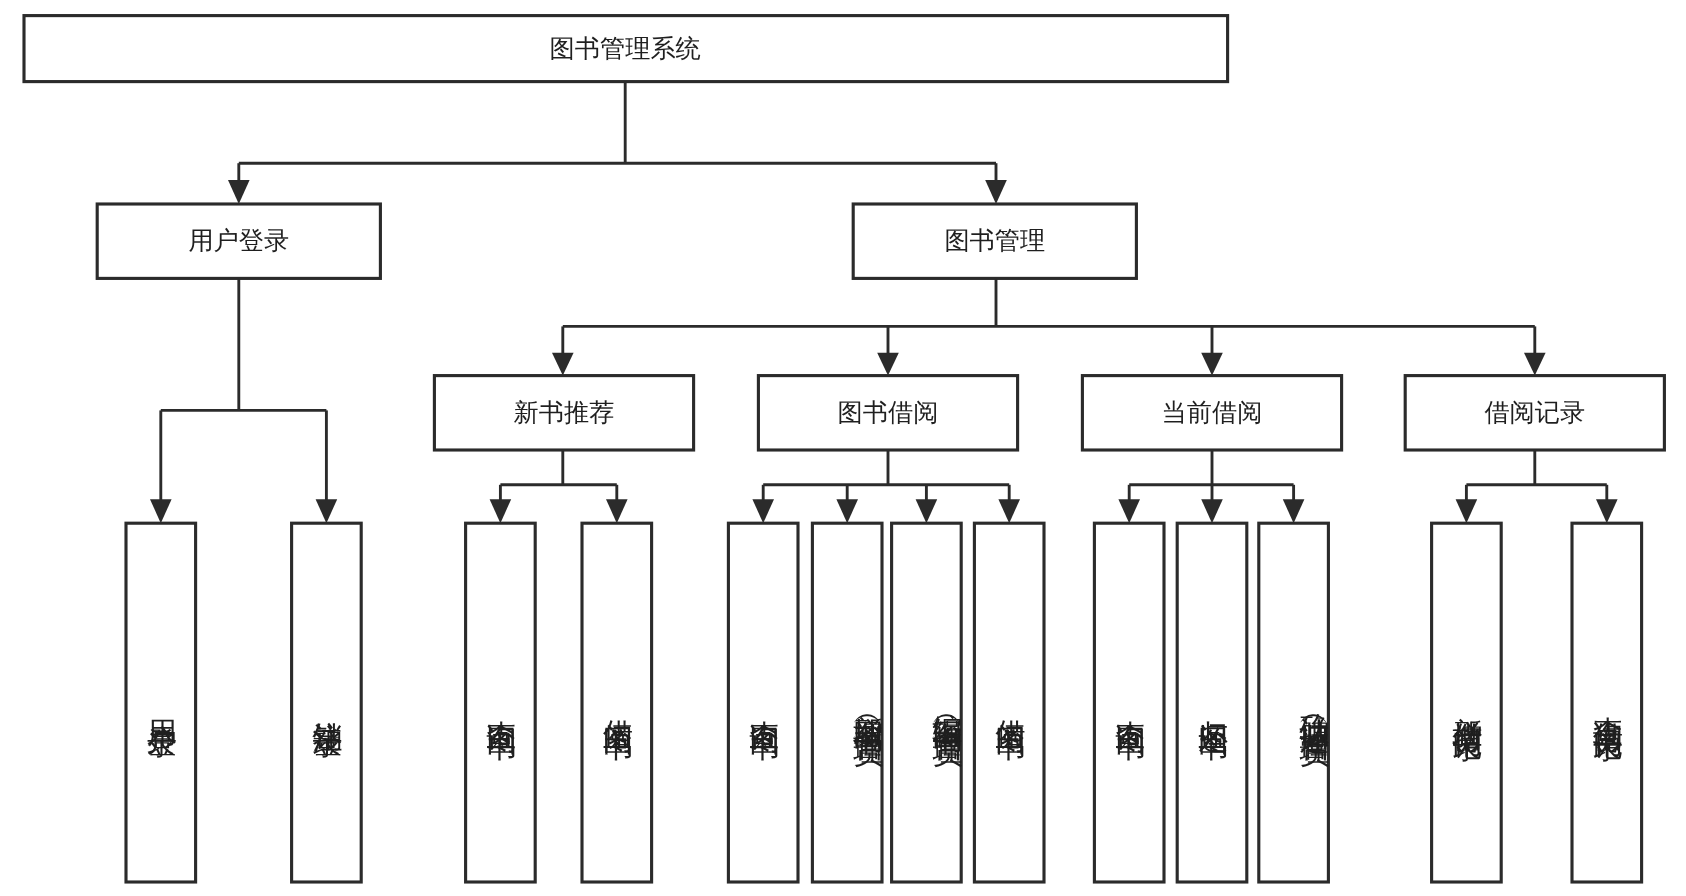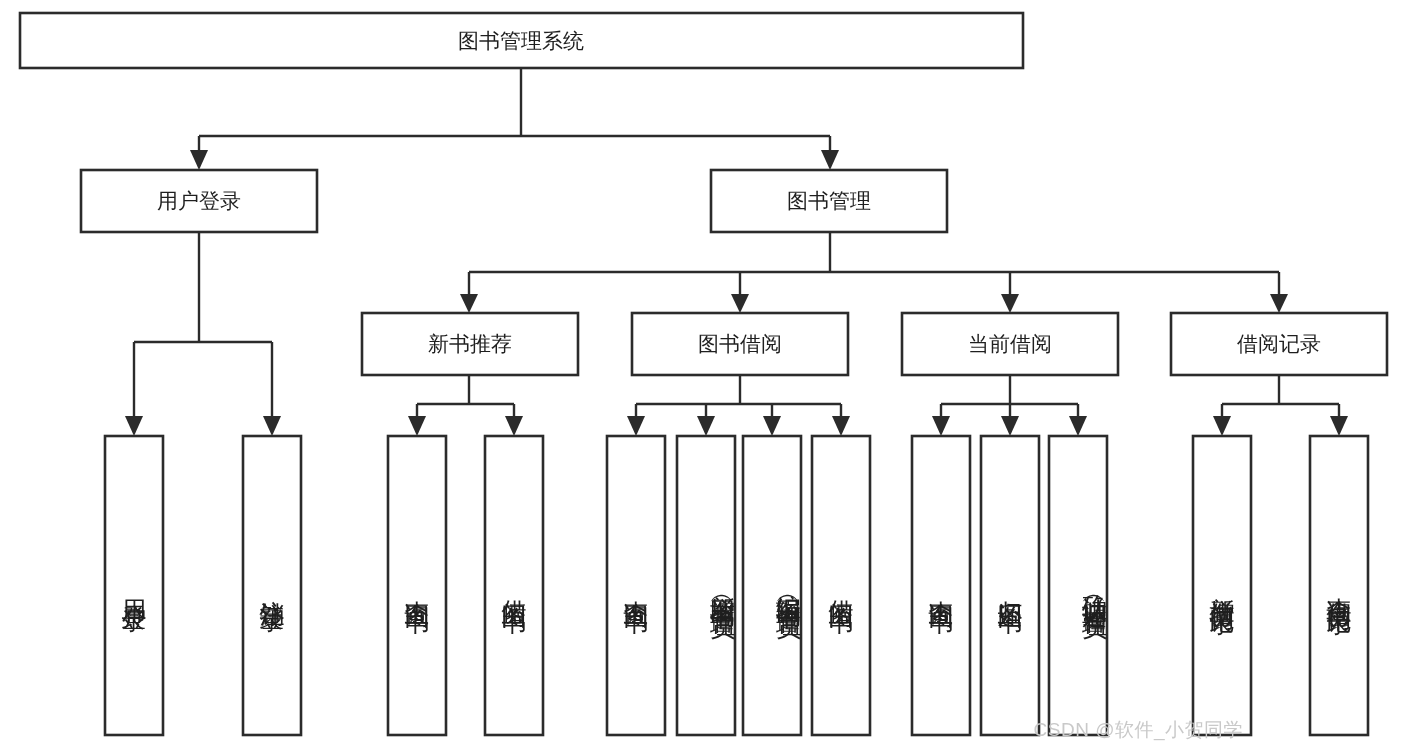--- a/index.html
+++ b/index.html
@@ -222,15 +222,14 @@
   <div class="leaf-label" style="left:743px; top:441px; width:58px; height:294px;">编辑图书（管理员）</div>
   <div class="leaf-label centered" style="left:812px; top:436px; width:58px; height:299px;">借阅图书</div>
 
   <div class="leaf-label centered" style="left:912px; top:436px; width:58px; height:299px;">查询图书</div>
   <div class="leaf-label centered" style="left:981px; top:436px; width:58px; height:299px;">归还图书</div>
   <div class="leaf-label" style="left:1049px; top:441px; width:58px; height:294px;">确认归还（管理员）</div>
 
   <div class="leaf-label centered" style="left:1193px; top:436px; width:58px; height:299px;">新增借阅记录</div>
   <div class="leaf-label centered" style="left:1310px; top:436px; width:58px; height:299px;">查询借阅记录</div>
 
-  <div class="watermark">CSDN @软件_小贺同学</div>
 
 </div>
 
 </body></html>

